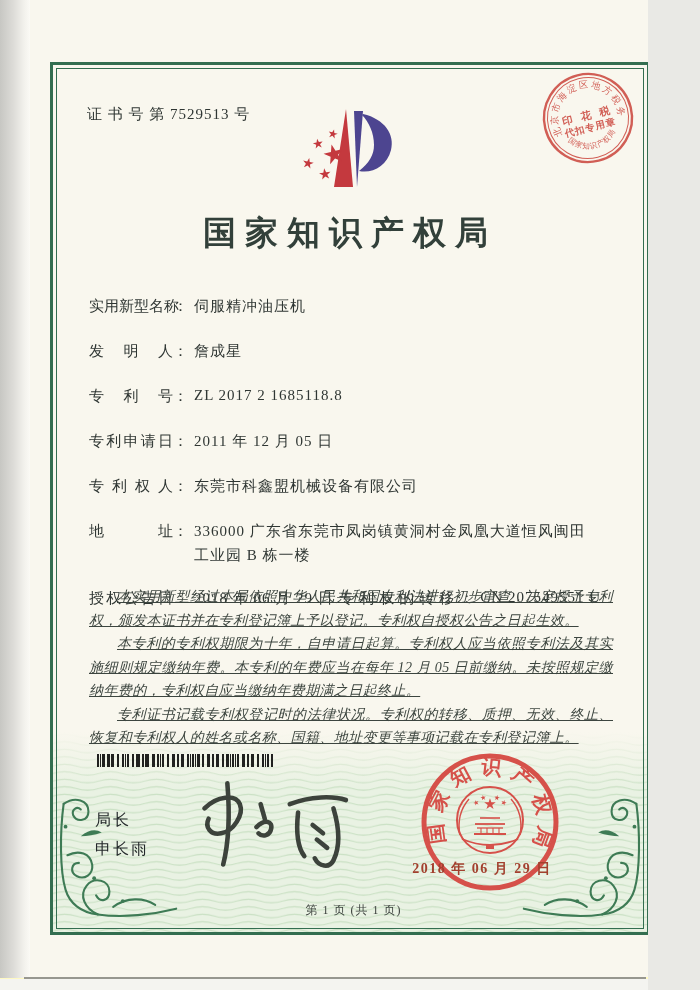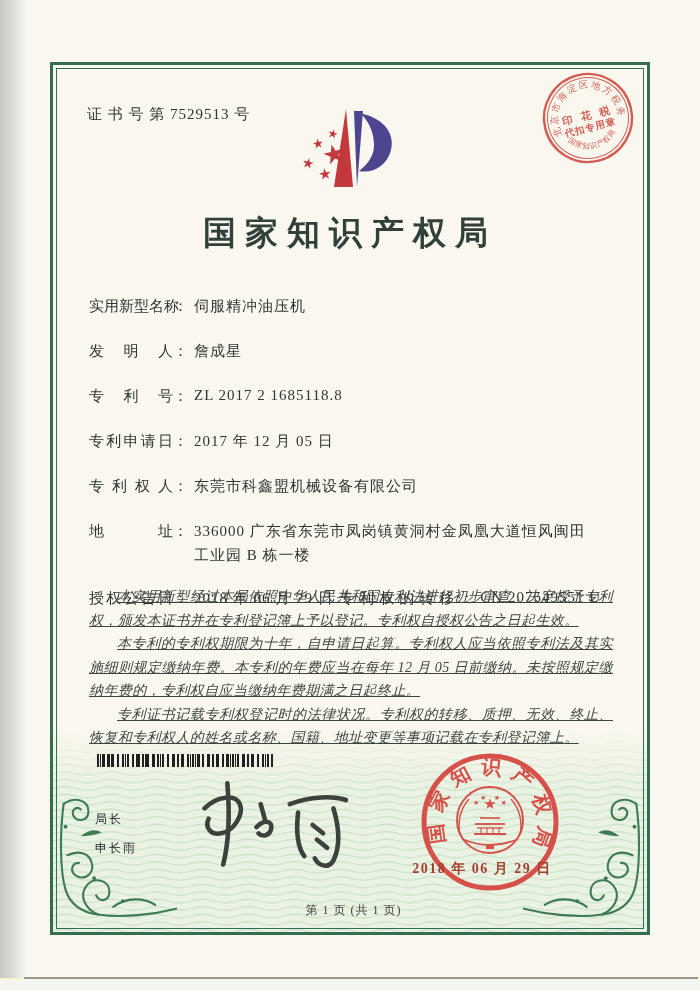--- a/index.html
+++ b/index.html
@@ -1,17 +1,17 @@
 <!DOCTYPE html>
 <html><head>
 <meta charset="utf-8">
 <style>
   html,body{margin:0;padding:0;}
   body{width:700px;height:990px;background:#e9e9e5;font-family:"Liberation Serif","DejaVu Serif",serif;}
-  .scan{position:relative;width:700px;height:990px;background:#fef9c3;overflow:hidden;}
+  .scan{position:relative;width:648px;height:990px;background:#fef9c3;overflow:hidden;}
   .scan-left-strip{position:absolute;left:0;top:0;width:30px;height:978px;
     background:linear-gradient(90deg,#c7c7c3,#dddcd8 45%,#f2f1ec 80%,#fbfaf5);}
   .scan-bottom-edge{position:absolute;left:24px;right:2px;top:977px;height:2px;background:#97978f;}
   .scan-bottom-white{position:absolute;left:0;right:0;top:979px;height:11px;background:#f4f4f0;}
   .paper{position:absolute;left:28px;top:0;right:0;height:977px;background:#f9f7ee;}
 
   .frame{position:absolute;left:50px;top:62px;width:600px;height:873px;
     border:3px solid #336e50;box-sizing:border-box;}
   .frame::after{content:"";position:absolute;inset:3px;border:1px solid #336e50;z-index:5;pointer-events:none;}
 
@@ -38,21 +38,21 @@
   .wave-zone svg.waves{position:absolute;inset:0;width:100%;height:100%;opacity:.75;}
   .wave-fade{position:absolute;left:0;right:0;top:0;height:56px;
     background:linear-gradient(#f9f7ee,rgba(249,247,238,0));}
 
   .barcode{position:absolute;left:44px;top:689px;width:176px;height:13px;z-index:2;
     background-image:
       repeating-linear-gradient(90deg,#20211f 0 2px,rgba(0,0,0,0) 2px 5px),
       repeating-linear-gradient(90deg,#20211f 0 1px,rgba(0,0,0,0) 1px 7px),
       repeating-linear-gradient(90deg,rgba(0,0,0,0) 0 3px,#20211f 3px 4px,rgba(0,0,0,0) 4px 9px);}
 
-  .officer{position:absolute;left:42px;top:740px;z-index:3;color:#23282a;font-size:12px;line-height:29px;letter-spacing:2px;}
+  .officer{position:absolute;left:42px;top:740px;z-index:3;color:#23282a;font-size:16px;line-height:29px;letter-spacing:2px;}
   .signature{position:absolute;left:128px;top:708px;z-index:3;}
   .seal{position:absolute;left:352px;top:672px;z-index:3;opacity:.93;}
   .seal-date{position:absolute;left:340px;top:795px;width:178px;text-align:center;z-index:4;
     color:#a2402e;font-weight:bold;font-size:14px;letter-spacing:1.5px;}
   .footer{position:absolute;left:7px;right:0;bottom:13px;text-align:center;font-size:12px;
     color:#3a403c;z-index:3;letter-spacing:1px;}
 
   .flourish{position:absolute;bottom:3px;z-index:2;}
   .flourish.left{left:3px;}
   .flourish.right{right:3px;transform:scaleX(-1);}
@@ -163,21 +163,21 @@
       </div>
       <div class="row">
         <span class="jc">
             <span>专</span>
             <span>利</span>
             <span>申</span>
             <span>请</span>
             <span>日</span>
           </span>
           <span class="colon">：</span>
-        <span class="val">2017 年 12 月 05 日</span>
+        <span class="val">2011 年 12 月 05 日</span>
       </div>
       <div class="row">
         <span class="jc">
             <span>专</span>
             <span>利</span>
             <span>权</span>
             <span>人</span>
           </span>
           <span class="colon">：</span>
         <span class="val">东莞市科鑫盟机械设备有限公司</span>

